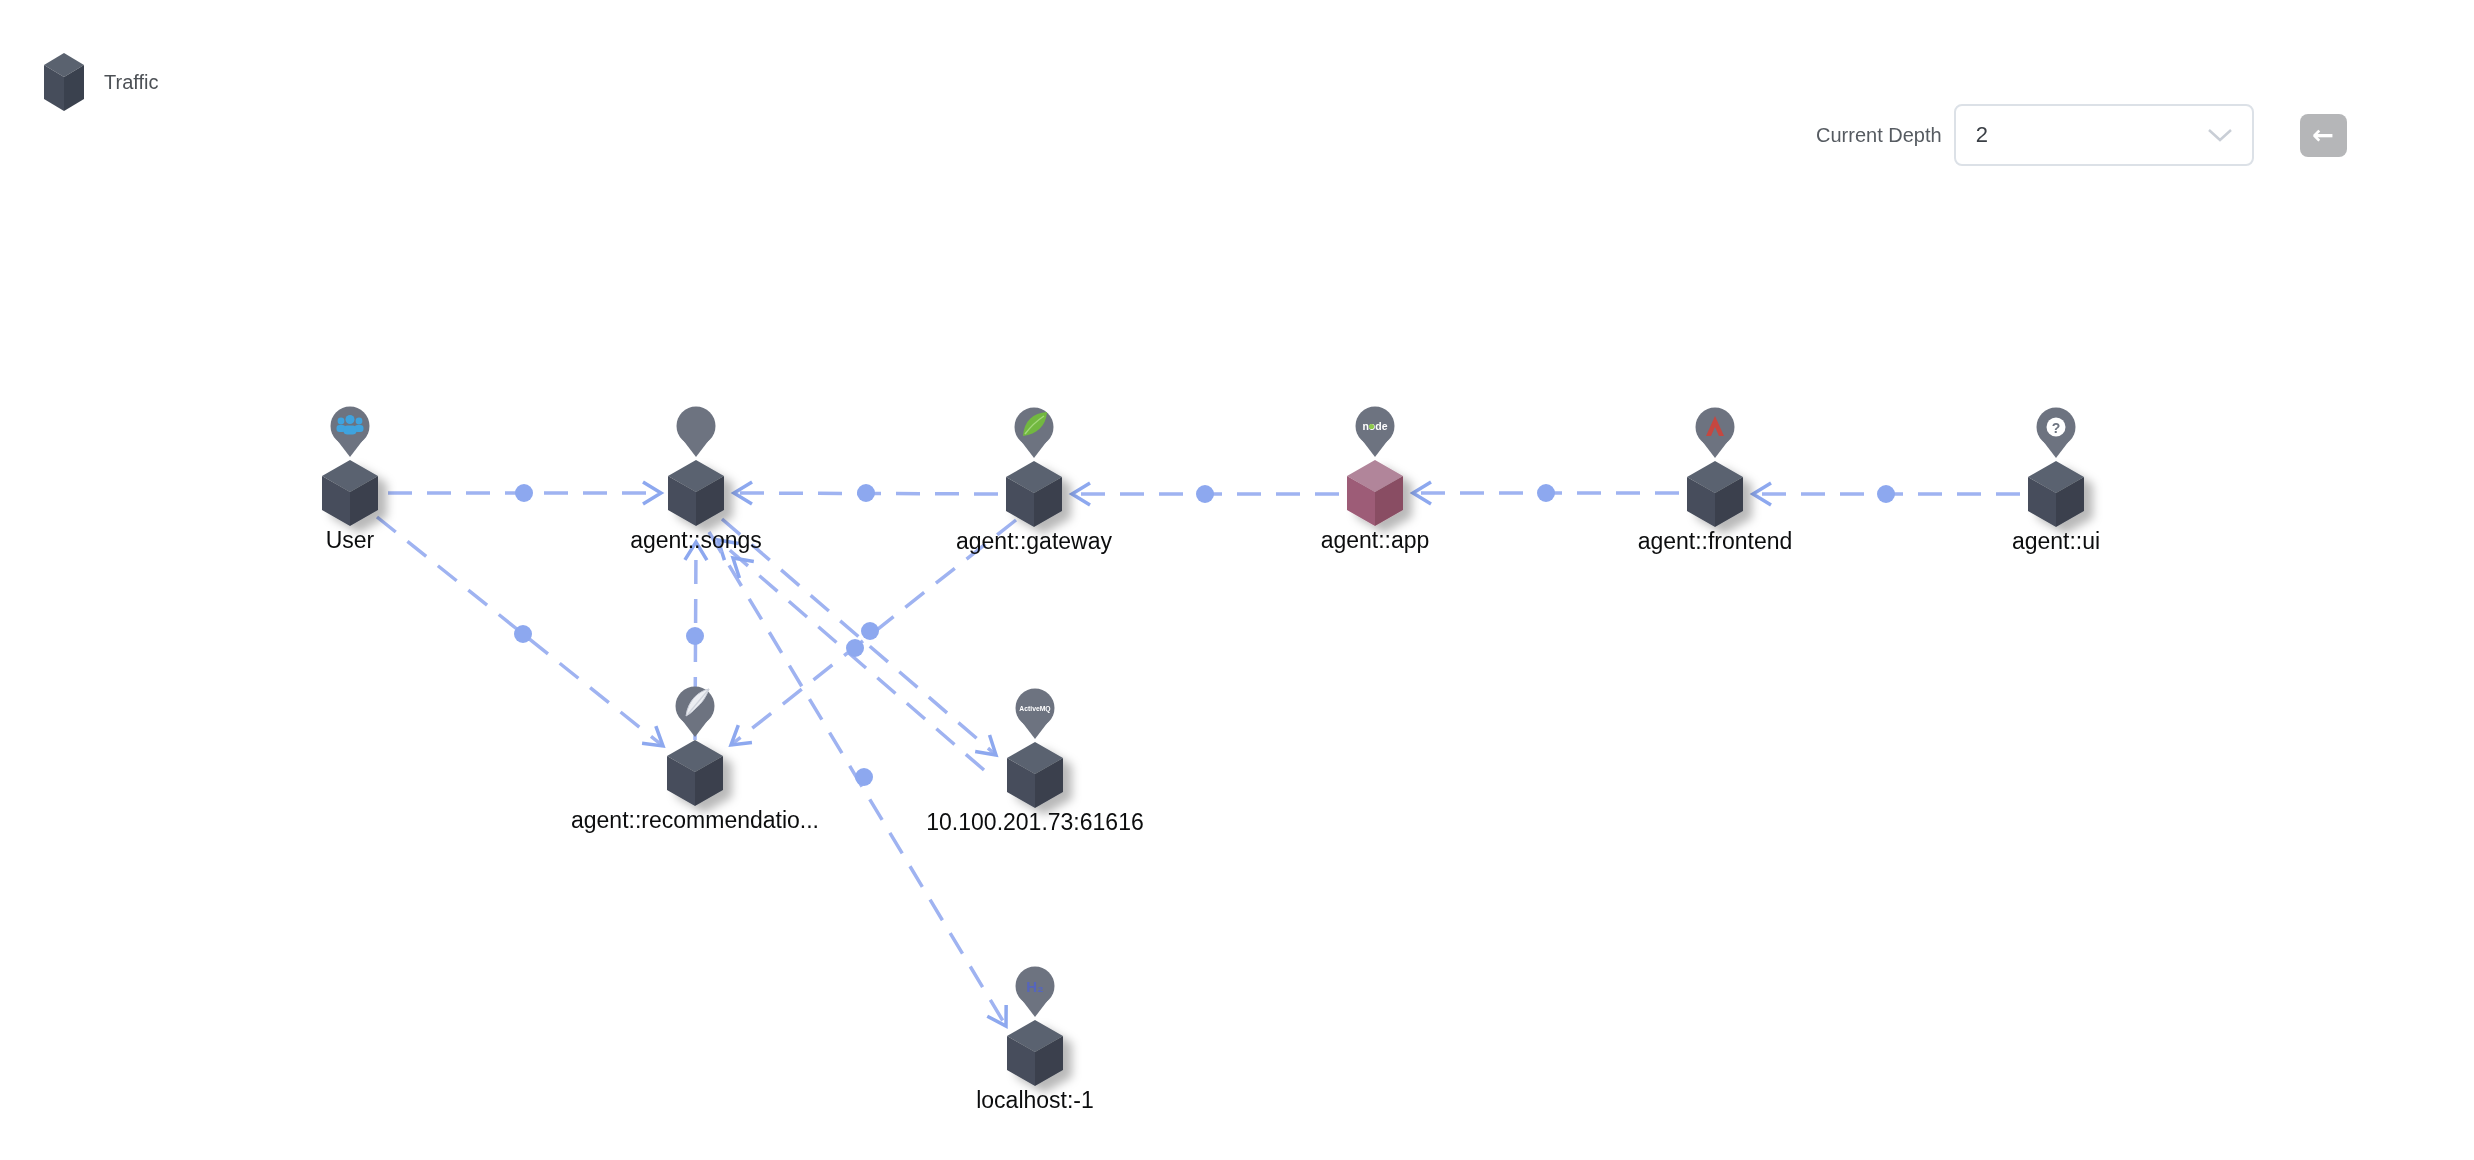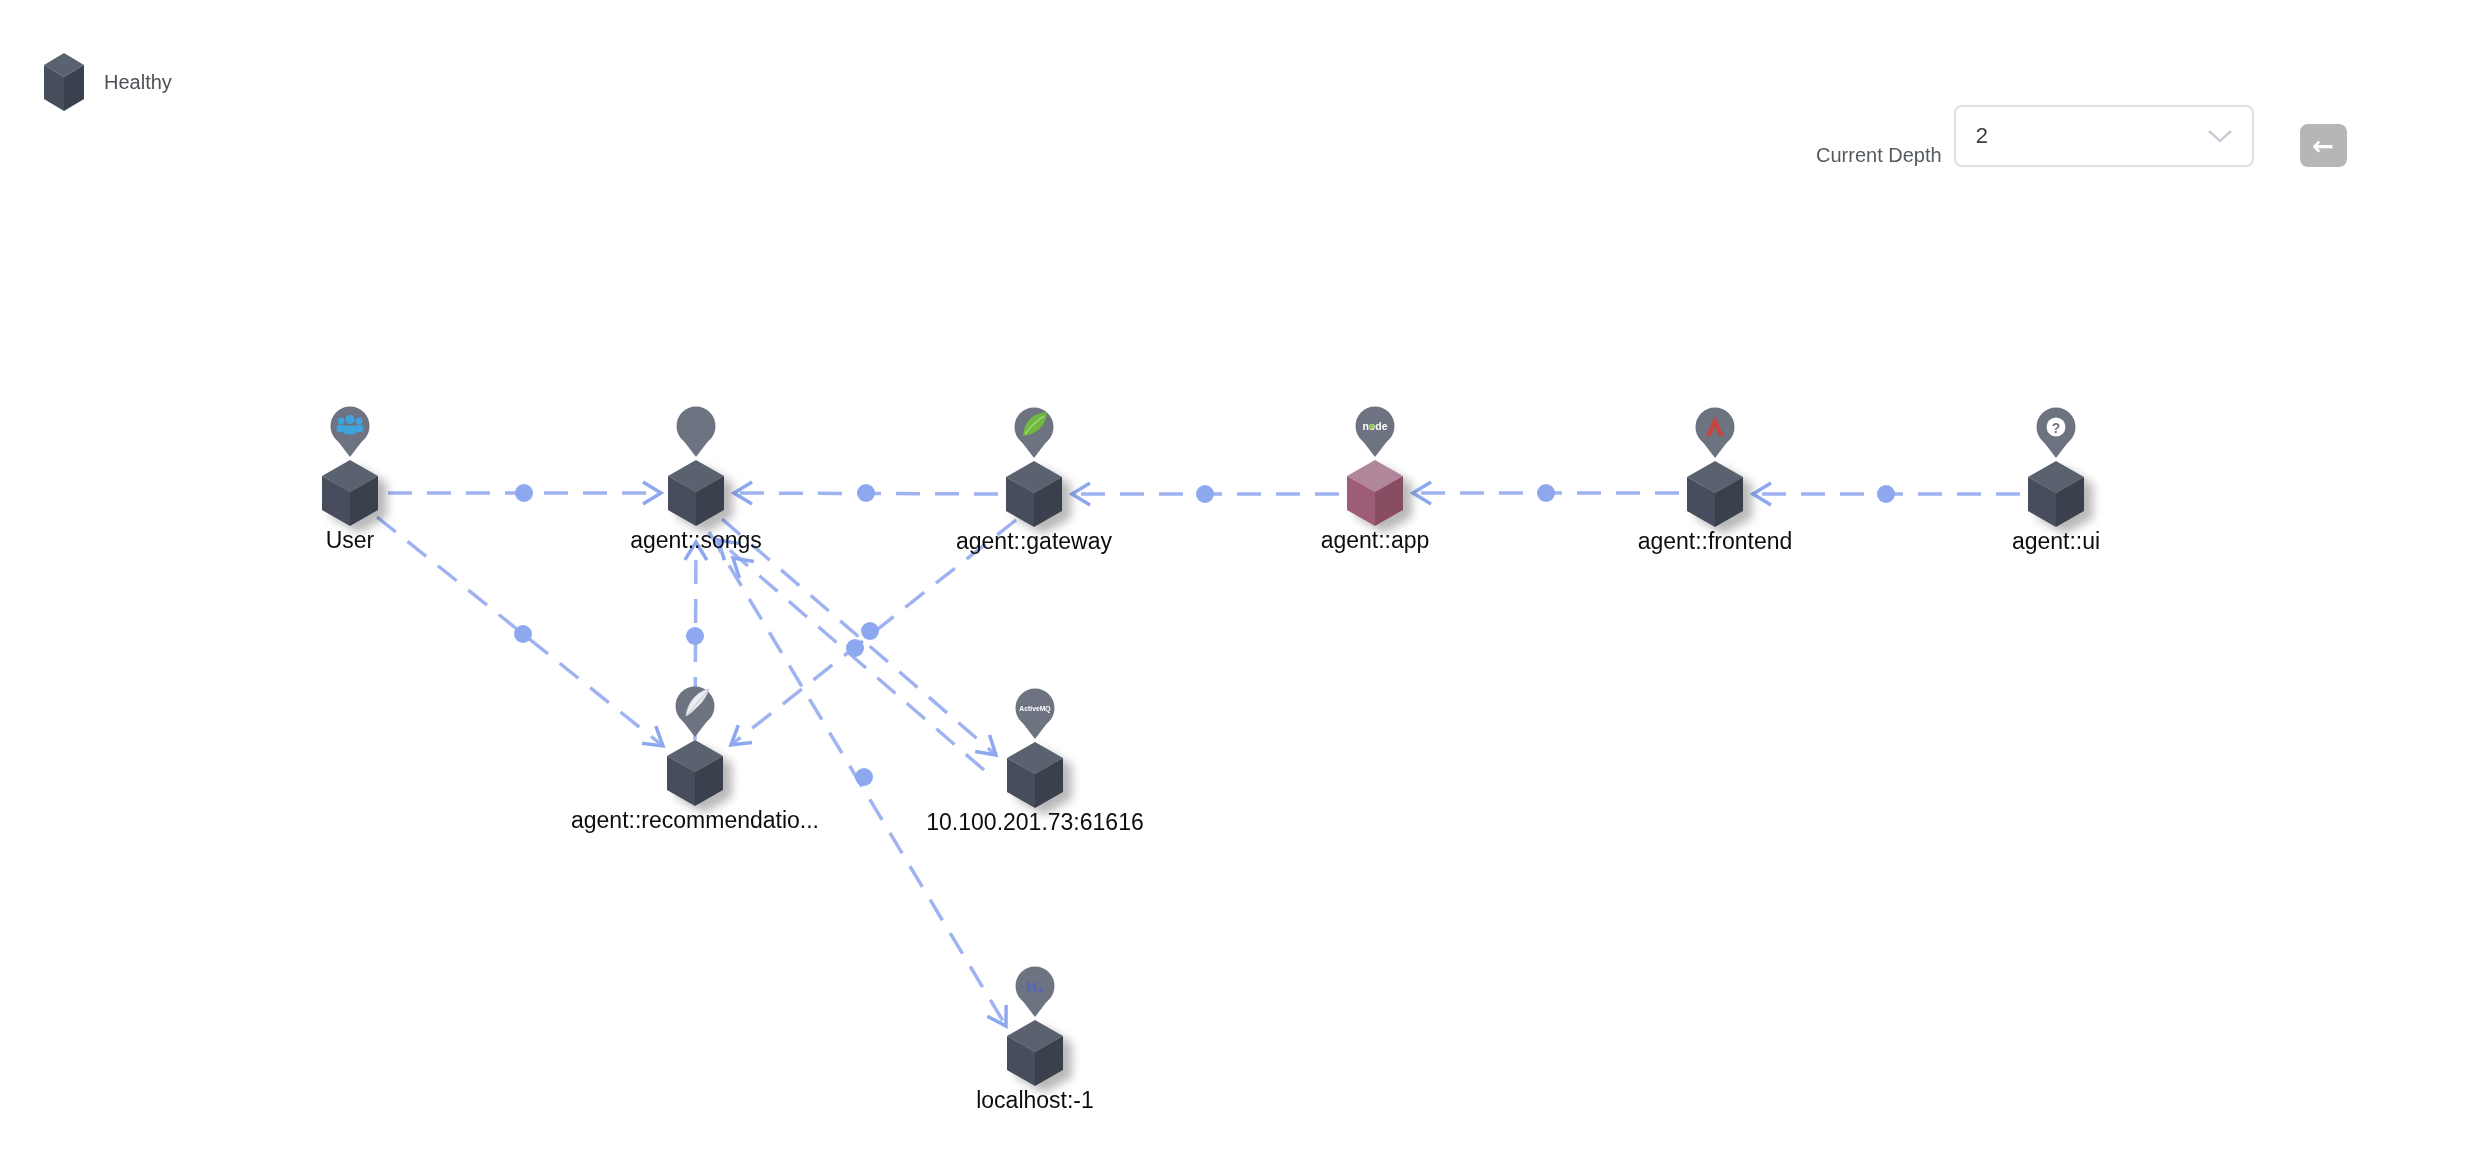--- a/index.html
+++ b/index.html
@@ -3,21 +3,21 @@
 <meta charset="utf-8">
 <style>
   html,body{margin:0;padding:0;background:#ffffff;}
   .page{position:relative;width:2474px;height:1160px;background:#ffffff;overflow:hidden;
         font-family:"Liberation Sans","DejaVu Sans",sans-serif;}
   
   .legend{position:absolute;left:40px;top:50px;display:flex;flex-direction:column;gap:19px;}
   .legend-item{display:flex;align-items:center;gap:16px;}
   .legend-label{font-size:20px;color:#4d5156;}
   
-  .controls{position:absolute;top:103px;left:1816px;height:64px;display:flex;align-items:flex-end;}
+  .controls{position:absolute;top:103px;left:1816px;height:64px;display:flex;align-items:center;}
   .depth-label{font-size:20px;color:#565b61;margin-right:12px;white-space:nowrap;}
   .depth-select{box-sizing:border-box;width:300px;height:62px;border:2px solid #dce1e7;border-radius:8px;
         background:#fff;display:flex;align-items:center;padding:0 20px;cursor:pointer;}
   .depth-value{font-size:22px;color:#3a3f45;flex:1;}
   .back-btn{margin-left:46px;width:47px;height:43px;border:none;border-radius:8px;background:#b5b6b8;
         color:#ffffff;font-size:26px;font-weight:bold;display:flex;align-items:center;justify-content:center;
         cursor:pointer;font-family:"DejaVu Sans",sans-serif;padding:0;}
   
   .graph{position:absolute;left:0;top:0;}
   .edge{stroke:#9fb3f1;stroke-width:3.5;stroke-dasharray:24 15;fill:none;}
@@ -33,21 +33,21 @@
 
 <div class="page">
 
   <div class="legend">
     <div class="legend-item">
       <svg width="48" height="64" viewBox="0 0 48 64">
         <polygon points="24,3 44,15 24,27 4,15" class="cube-top-h"></polygon>
         <polygon points="4,15 24,27 24,61 4,49" class="cube-left-h"></polygon>
         <polygon points="24,27 44,15 44,49 24,61" class="cube-right-h"></polygon>
       </svg>
-      <span class="legend-label">Healthy</span>
+      <span class="legend-label">Traffic</span>
     </div>
   </div>
 
   <div class="controls">
     <span class="depth-label">Current Depth</span>
     <div class="depth-select">
       <span class="depth-value">2</span>
       <svg width="24" height="13" viewBox="0 0 24 13">
         <polyline points="1,1 12,11 23,1" fill="none" stroke="#c9ced6" stroke-width="2.5"></polyline>
       </svg>

